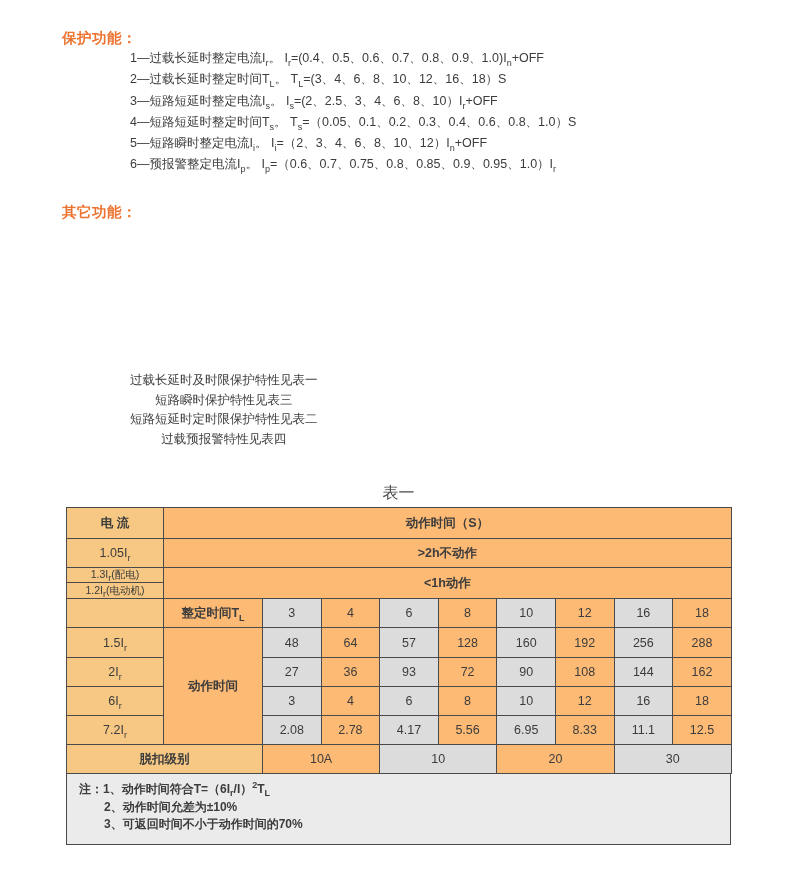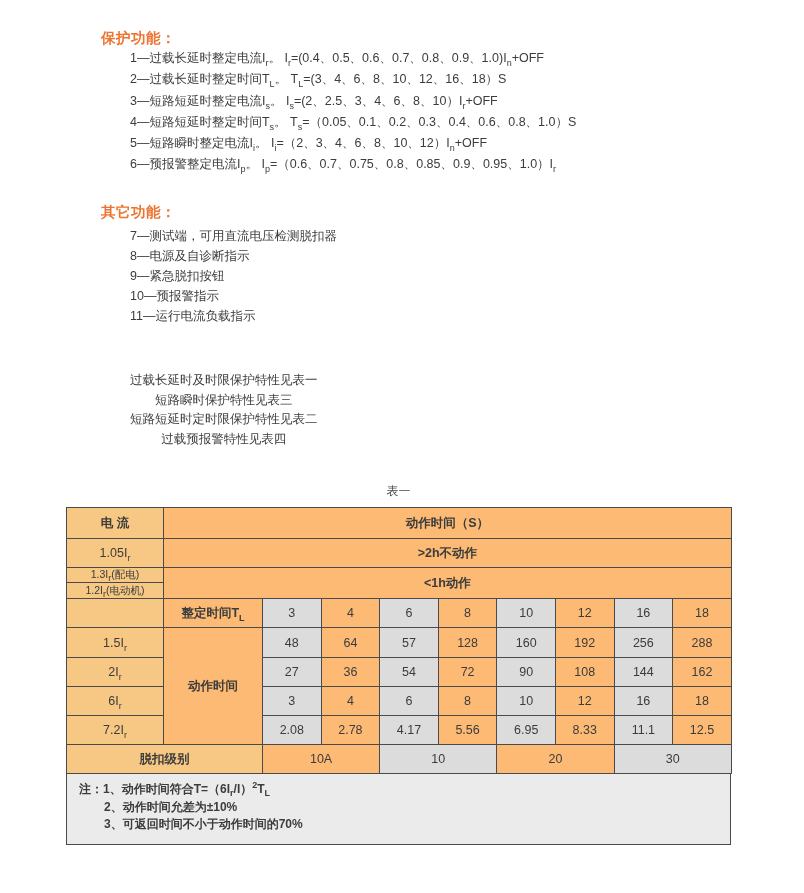--- a/index.html
+++ b/index.html
@@ -5,39 +5,39 @@
   html,body{margin:0;padding:0;}
   body{
     width:804px;height:893px;background:#ffffff;
     font-family:"Liberation Sans","DejaVu Sans",sans-serif;
     color:#3c3c3c;
   }
   .page{position:relative;width:804px;height:893px;background:#fff;overflow:hidden;}
 
   .sec-heading{
     position:absolute;left:62px;
-    color:#EC7430;font-weight:bold;font-size:14.5px;letter-spacing:0.5px;margin-left:39px;
+    color:#EC7430;font-weight:bold;font-size:14.5px;letter-spacing:0.5px;
   }
   .h-prot{top:29px;}
   .h-other{top:203px;}
 
   .list{position:absolute;left:130px;font-size:12.5px;color:#3c3c3c;}
   .list-prot{top:48px;}
   .list-prot .li{line-height:21.3px;height:21.3px;}
   .list-other{top:226px;}
   .list-other .li{line-height:20px;height:20px;}
   .refs{top:371px;text-align:center;}
   .refs .li{line-height:19.6px;height:19.6px;}
 
   sub{font-size:9px;line-height:0;}
   sup{font-size:9px;line-height:0;}
 
   .caption{
     position:absolute;left:66px;top:483px;width:665px;
-    text-align:center;font-size:12px;color:#4a4a4a;
+    text-align:center;font-size:16px;color:#4a4a4a;
   }
 
   table.t1{
     position:absolute;left:66px;top:507px;width:665px;
     border-collapse:collapse;table-layout:fixed;
     font-size:12.5px;color:#3c3c3c;
   }
   table.t1 td{
     border:1.5px solid #4a4a4a;
     text-align:center;vertical-align:middle;padding:0;
@@ -74,27 +74,20 @@
     <div class="li">1—过载长延时整定电流I<sub>r</sub>。 I<sub>r</sub>=(0.4、0.5、0.6、0.7、0.8、0.9、1.0)I<sub>n</sub>+OFF</div>
     <div class="li">2—过载长延时整定时间T<sub>L</sub>。 T<sub>L</sub>=(3、4、6、8、10、12、16、18）S</div>
     <div class="li">3—短路短延时整定电流I<sub>s</sub>。 I<sub>s</sub>=(2、2.5、3、4、6、8、10）I<sub>r</sub>+OFF</div>
     <div class="li">4—短路短延时整定时间T<sub>s</sub>。 T<sub>s</sub>=（0.05、0.1、0.2、0.3、0.4、0.6、0.8、1.0）S</div>
     <div class="li">5—短路瞬时整定电流I<sub>i</sub>。 I<sub>i</sub>=（2、3、4、6、8、10、12）I<sub>n</sub>+OFF</div>
     <div class="li">6—预报警整定电流I<sub>p</sub>。 I<sub>p</sub>=（0.6、0.7、0.75、0.8、0.85、0.9、0.95、1.0）I<sub>r</sub></div>
   </div>
 
   <div class="sec-heading h-other">其它功能：</div>
 
-  <div class="list list-other">
-    <div class="li">7—测试端，可用直流电压检测脱扣器</div>
-    <div class="li">8—电源及自诊断指示</div>
-    <div class="li">9—紧急脱扣按钮</div>
-    <div class="li">10—预报警指示</div>
-    <div class="li">11—运行电流负载指示</div>
-  </div>
 
   <div class="list refs">
     <div class="li">过载长延时及时限保护特性见表一</div>
     <div class="li">短路瞬时保护特性见表三</div>
     <div class="li">短路短延时定时限保护特性见表二</div>
     <div class="li">过载预报警特性见表四</div>
   </div>
 
   <div class="caption">表一</div>
 
@@ -148,21 +141,21 @@
         <td class="c-cream">128</td>
         <td class="c-gray">160</td>
         <td class="c-cream">192</td>
         <td class="c-gray">256</td>
         <td class="c-cream">288</td>
       </tr>
       <tr class="rh29">
         <td class="c-orange">2I<sub>r</sub></td>
         <td class="c-gray">27</td>
         <td class="c-cream">36</td>
-        <td class="c-gray">54</td>
+        <td class="c-gray">93</td>
         <td class="c-cream">72</td>
         <td class="c-gray">90</td>
         <td class="c-cream">108</td>
         <td class="c-gray">144</td>
         <td class="c-cream">162</td>
       </tr>
       <tr class="rh29">
         <td class="c-orange">6I<sub>r</sub></td>
         <td class="c-gray">3</td>
         <td class="c-cream">4</td>

